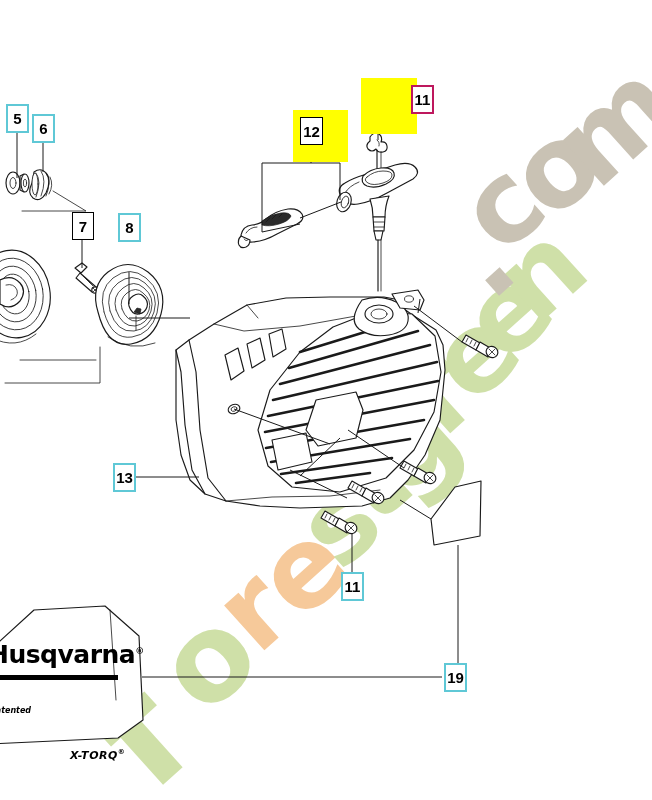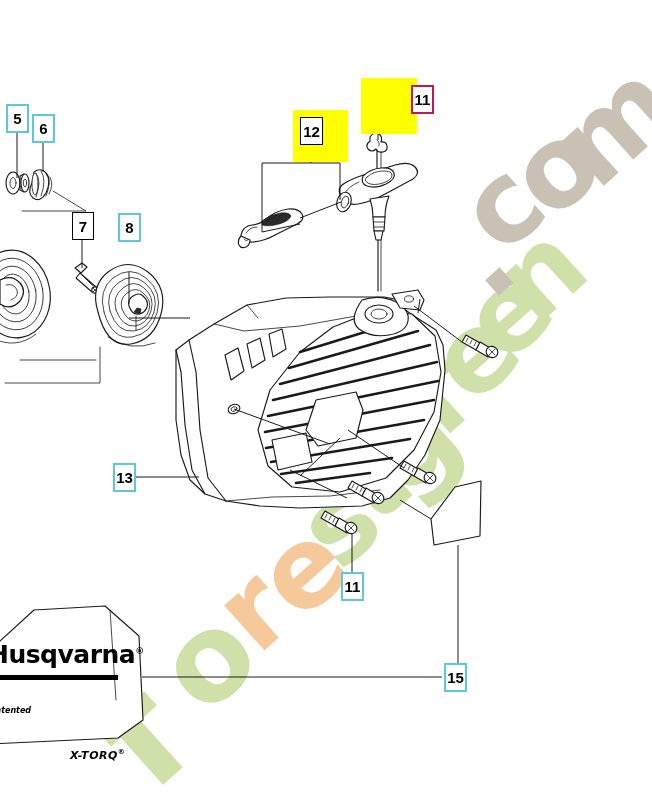--- a/index.html
+++ b/index.html
@@ -369,21 +369,21 @@
 
   <div class="callout cyan" style="left:113px;top:463px;">
     <span>13</span>
   </div>
 
   <div class="callout cyan" style="left:341px;top:572px;">
     <span>11</span>
   </div>
 
   <div class="callout cyan" style="left:444px;top:663px;">
-    <span>15</span>
+    <span>19</span>
   </div>
 
   <div class="logo-wrap" style="left:-12px;top:640px;width:160px;">
     <div class="husq">
       <span>Husqvarna</span><sup>®</sup>
     </div>
     <div class="rulebar" style="width:130px;margin-top:6px;"></div>
   </div>
 
   <div class="logo-wrap" style="left:-10px;top:706px;width:160px;">

